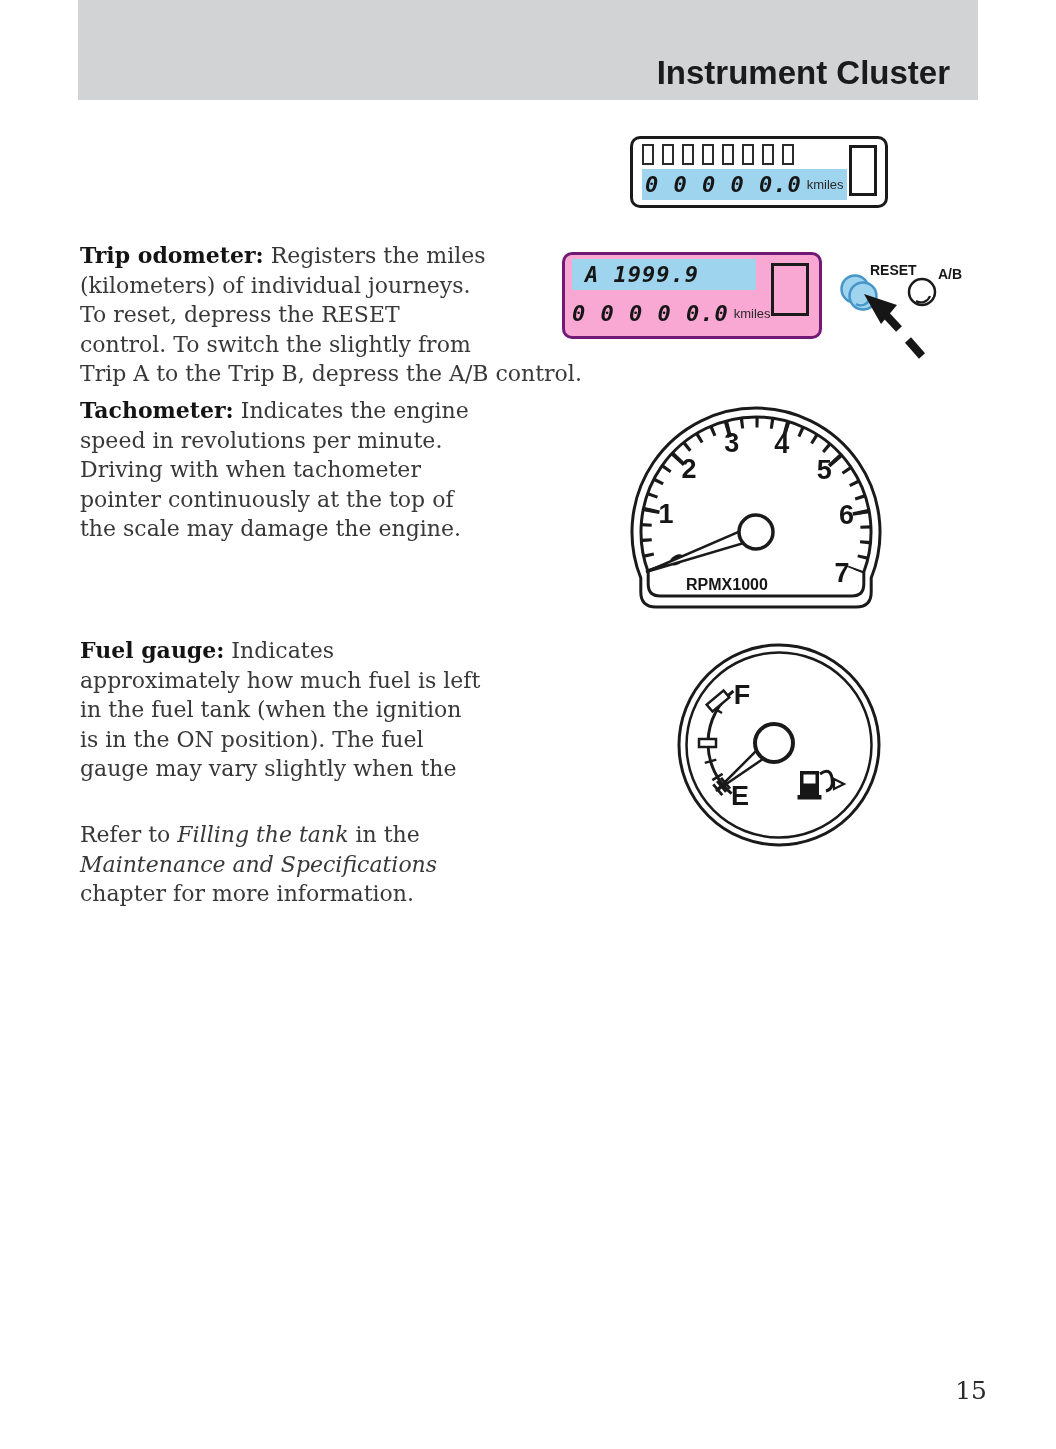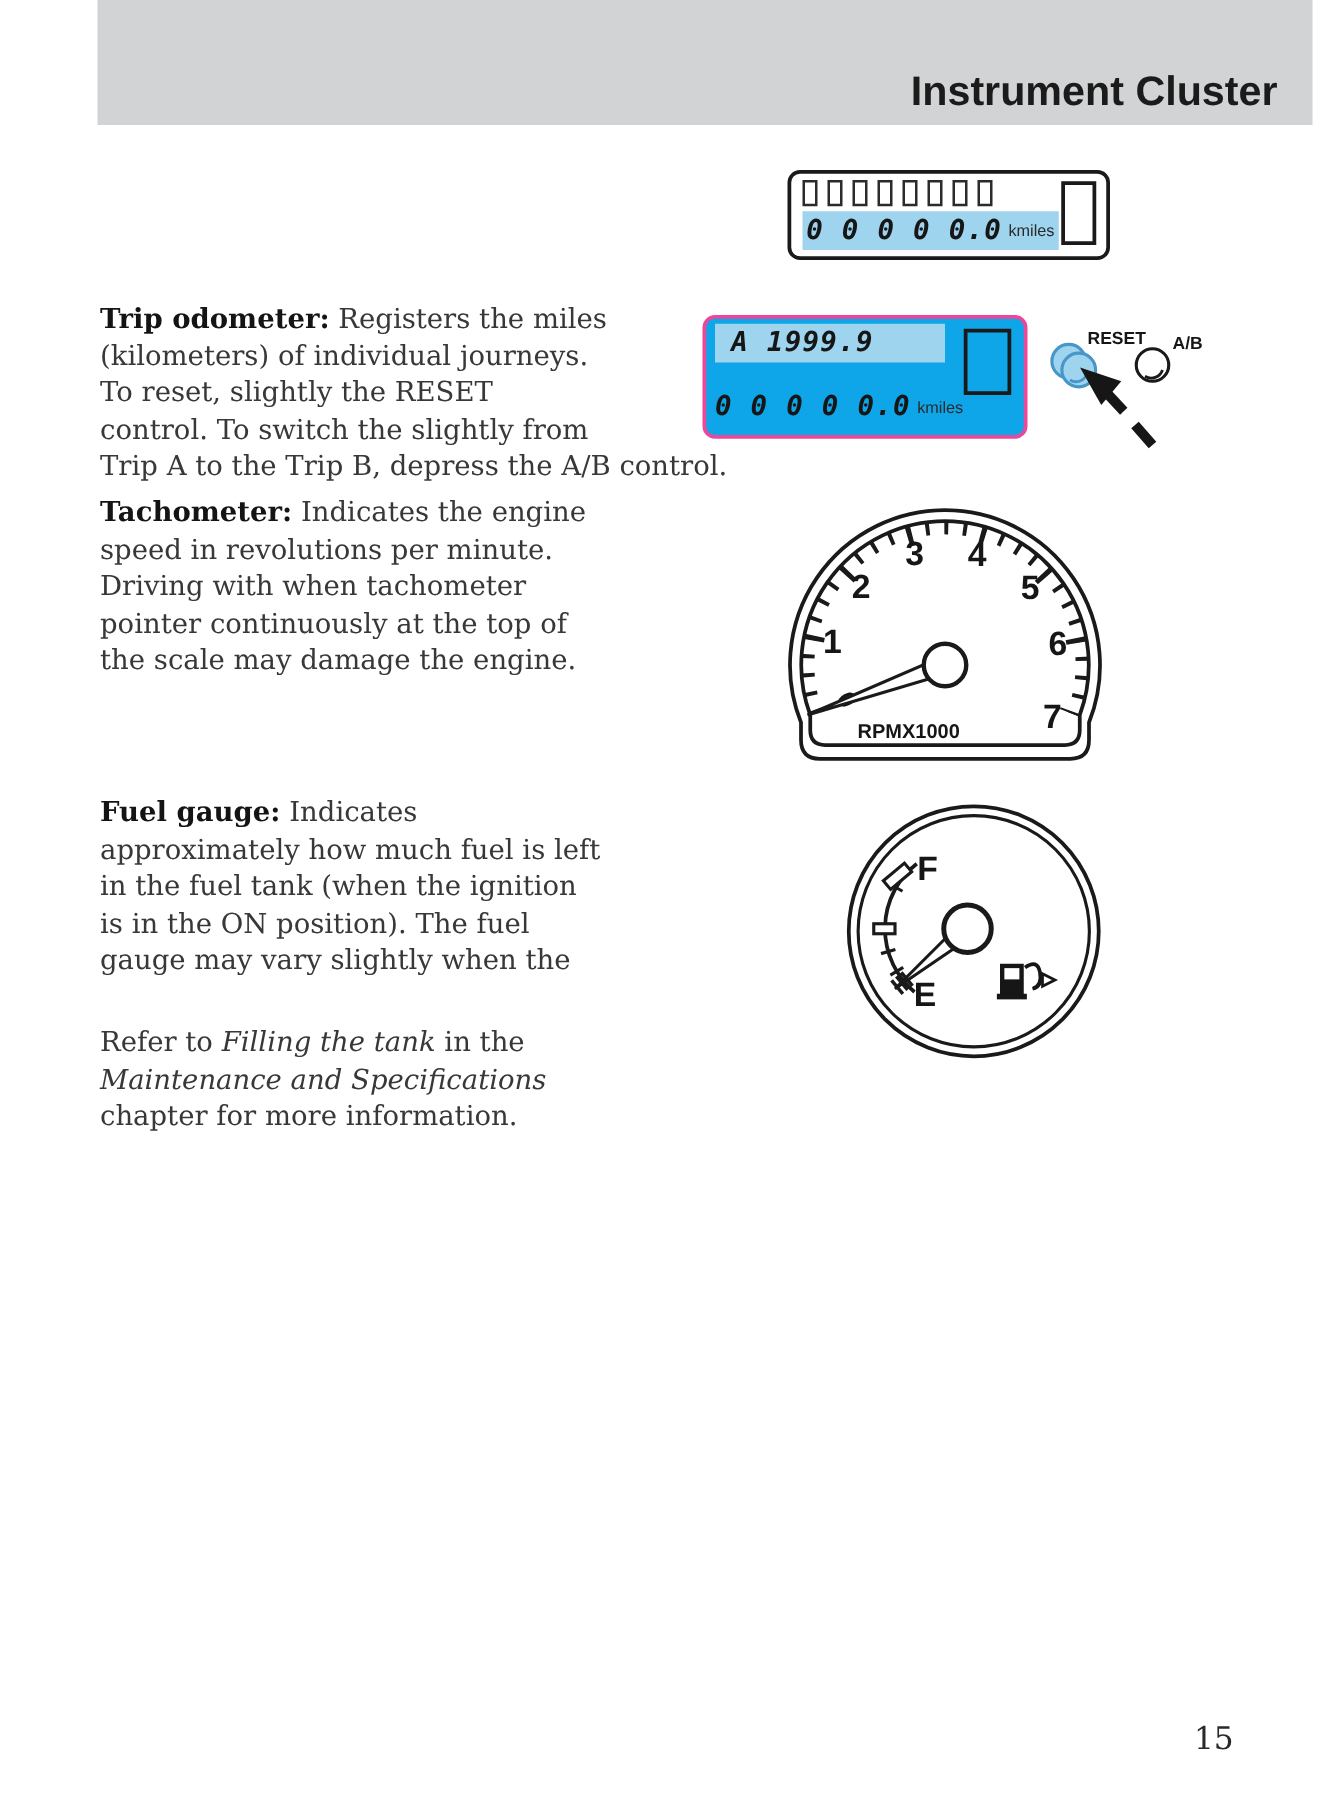--- a/index.html
+++ b/index.html
@@ -1,20 +1,20 @@
 <!DOCTYPE html>
 <html><head>
 <meta charset="utf-8">
 <style>
   html,body{margin:0;padding:0;background:#ffffff;}
   .page{position:relative;width:1056px;height:1449px;background:#fff;overflow:hidden;
         font-family:"DejaVu Serif",serif;color:#383838;}
 
   
-  .header-bar{position:absolute;left:78px;top:0;width:972px;height:100px;background:#d2d3d4;
+  .header-bar{position:absolute;left:78px;top:0;width:900px;height:100px;background:#d2d3d4;
     display:flex;align-items:flex-end;justify-content:flex-end;box-sizing:border-box;
     padding:0 28px 8px 0;}
   .header-title{font-family:"Liberation Sans",sans-serif;font-weight:bold;font-size:33px;
     color:#1b1b1b;letter-spacing:0px;}
 
   
   .para{position:absolute;font-size:22px;line-height:29.6px;}
   .tline{white-space:nowrap;}
   .para b{color:#141414;}
   .p1{left:80px;top:130px;}
@@ -33,22 +33,22 @@
   .odo{position:absolute;left:630px;top:136px;width:258px;height:72px;border:3px solid #1a1a1a;
        border-radius:10px;background:#fff;display:flex;box-sizing:border-box;}
   .odo-main{flex:1;padding:5px 2px 5px 9px;display:flex;flex-direction:column;justify-content:space-between;}
   .odo-boxes{display:flex;gap:8px;height:21px;}
   .obox{width:12px;height:21px;border:2px solid #2b2b2b;box-sizing:border-box;background:#fff;}
   .odo-lcd-row{background:#9fd4ee;height:31px;display:flex;align-items:center;padding:0 3px;}
   .odo .lcd{font-size:22px;}
   .odo-sq{width:44px;height:51px;border:3px solid #1a1a1a;box-sizing:border-box;margin:6px 8px 0 0;}
 
   
-  .trip{position:absolute;left:562px;top:252px;width:260px;height:99px;border:3px solid #ec4899;
-        border-radius:10px;background:#0ea5e9;display:flex;box-sizing:border-box;}
+  .trip{position:absolute;left:562px;top:252px;width:260px;height:87px;border:3px solid #701a75;
+        border-radius:10px;background:#f9a8d4;display:flex;box-sizing:border-box;}
   .trip-main{flex:1;padding:4px 0 6px 7px;display:flex;flex-direction:column;justify-content:space-between;}
   .trip-top{background:#9fd4ee;width:184px;height:31px;display:flex;align-items:center;padding-left:13px;box-sizing:border-box;}
   .trip-bottom{height:33px;display:flex;align-items:center;}
   .trip .lcd{font-size:22px;}
   .trip-sq{width:45px;height:53px;border:3px solid #1a1a1a;box-sizing:border-box;margin:8px 10px 0 0;}
 
   
   .controls{position:absolute;left:838px;top:246px;width:152px;height:112px;margin-top:16px;}
   .ctrl-label{position:absolute;font-family:"Liberation Sans",sans-serif;font-weight:bold;
     font-size:14px;color:#161616;}
@@ -93,21 +93,21 @@
         <span class="lcd">0 0 0 0 0.0</span>
         <span class="unit">kmiles</span>
       </div>
     </div>
     <div class="odo-sq"></div>
   </div>
 
   <div class="para p2">
     <div class="tline"><b>Trip odometer:</b><span> Registers the miles</span></div>
     <div class="tline"><span>(kilometers) of individual journeys.</span></div>
-    <div class="tline"><span>To reset, slightly the RESET</span></div>
+    <div class="tline"><span>To reset, depress the RESET</span></div>
     <div class="tline"><span>control. To switch the slightly from</span></div>
     <div class="tline"><span>Trip A to the Trip B, depress the A/B control.</span></div>
   </div>
 
   <div class="trip">
     <div class="trip-main">
       <div class="trip-top">
         <span class="lcd">A 1999.9</span>
       </div>
       <div class="trip-bottom">

